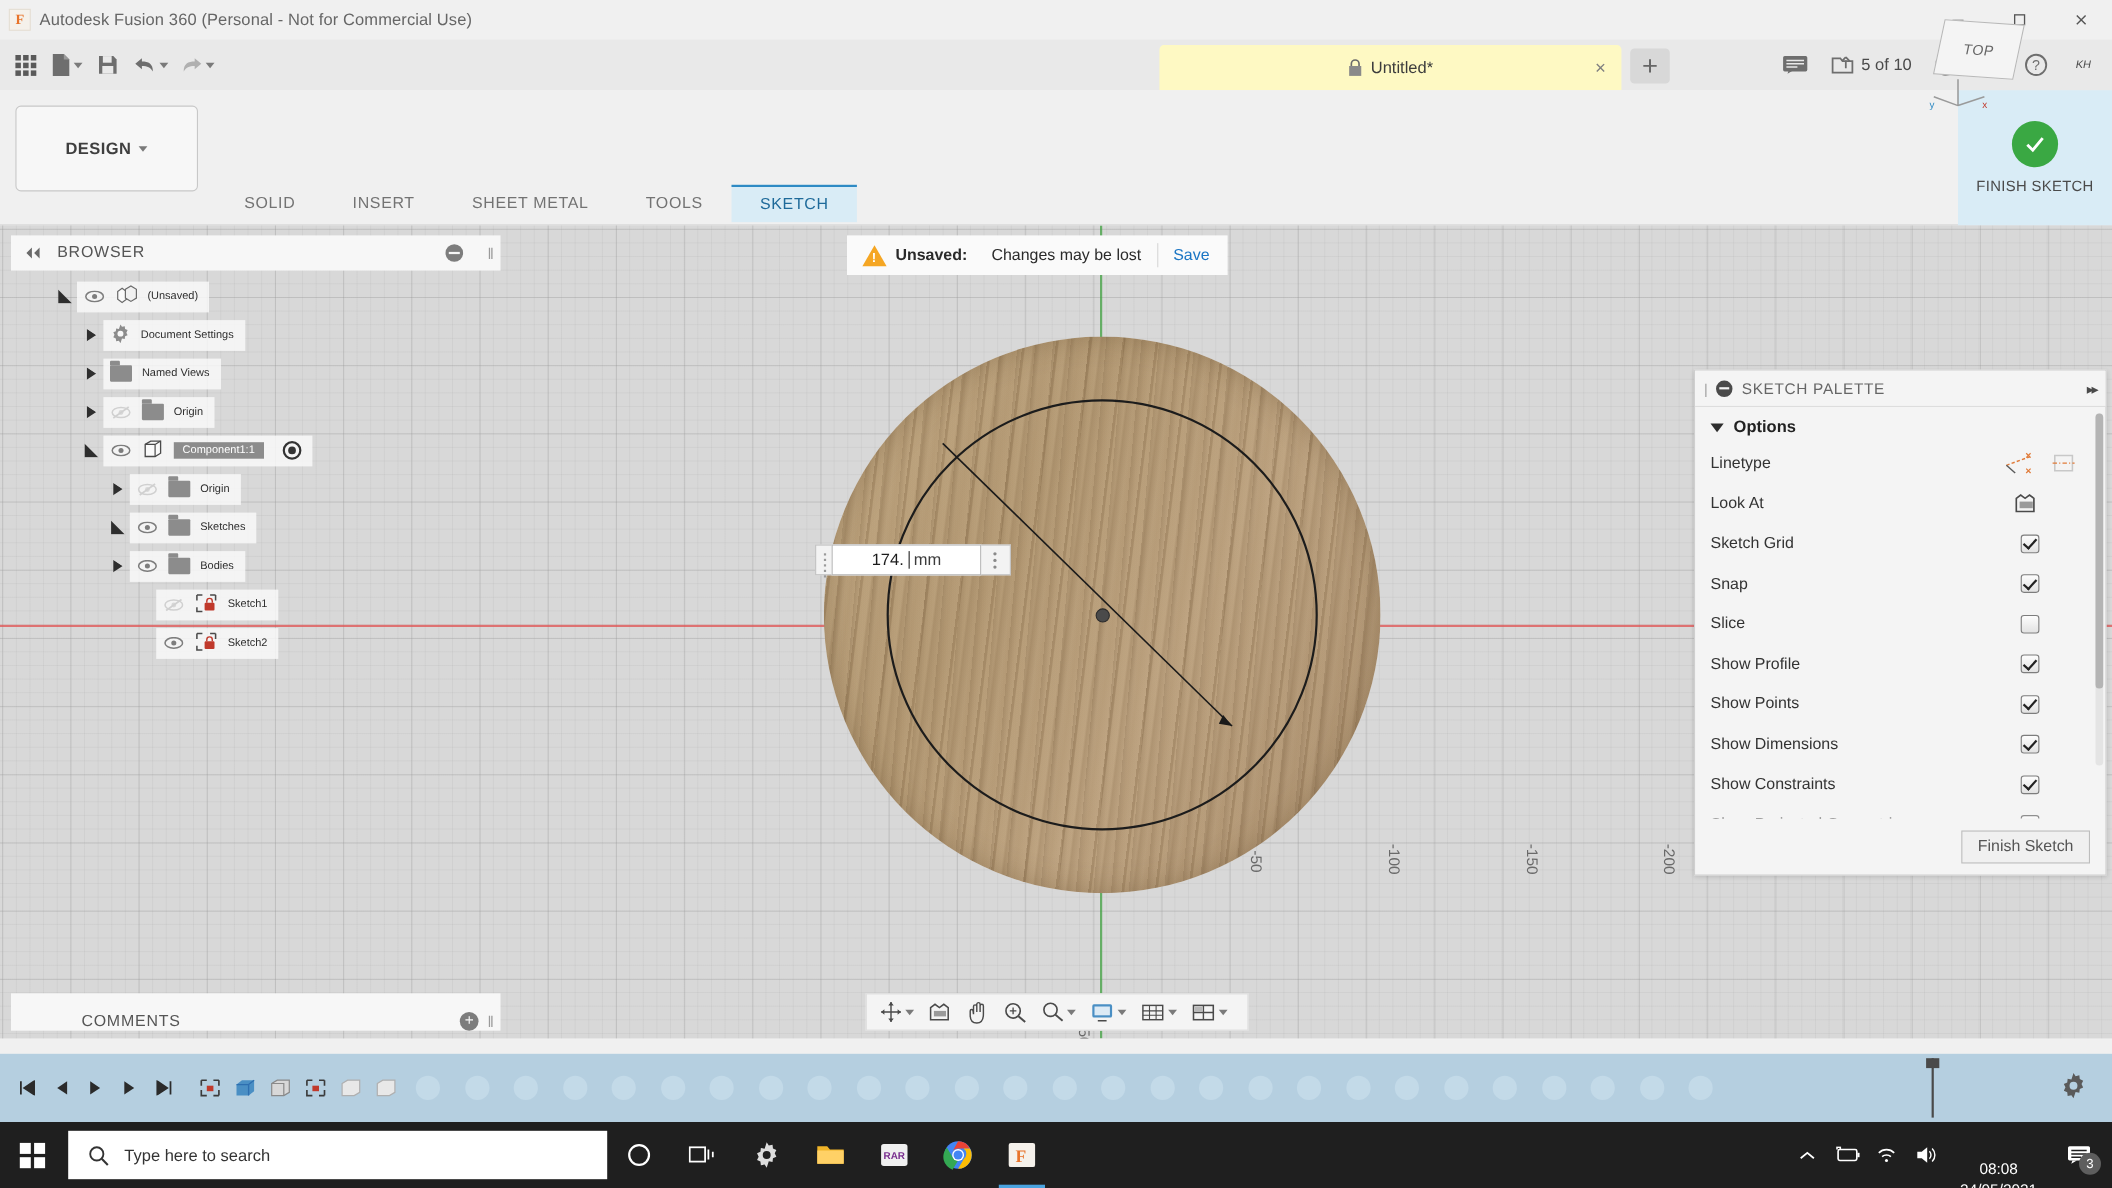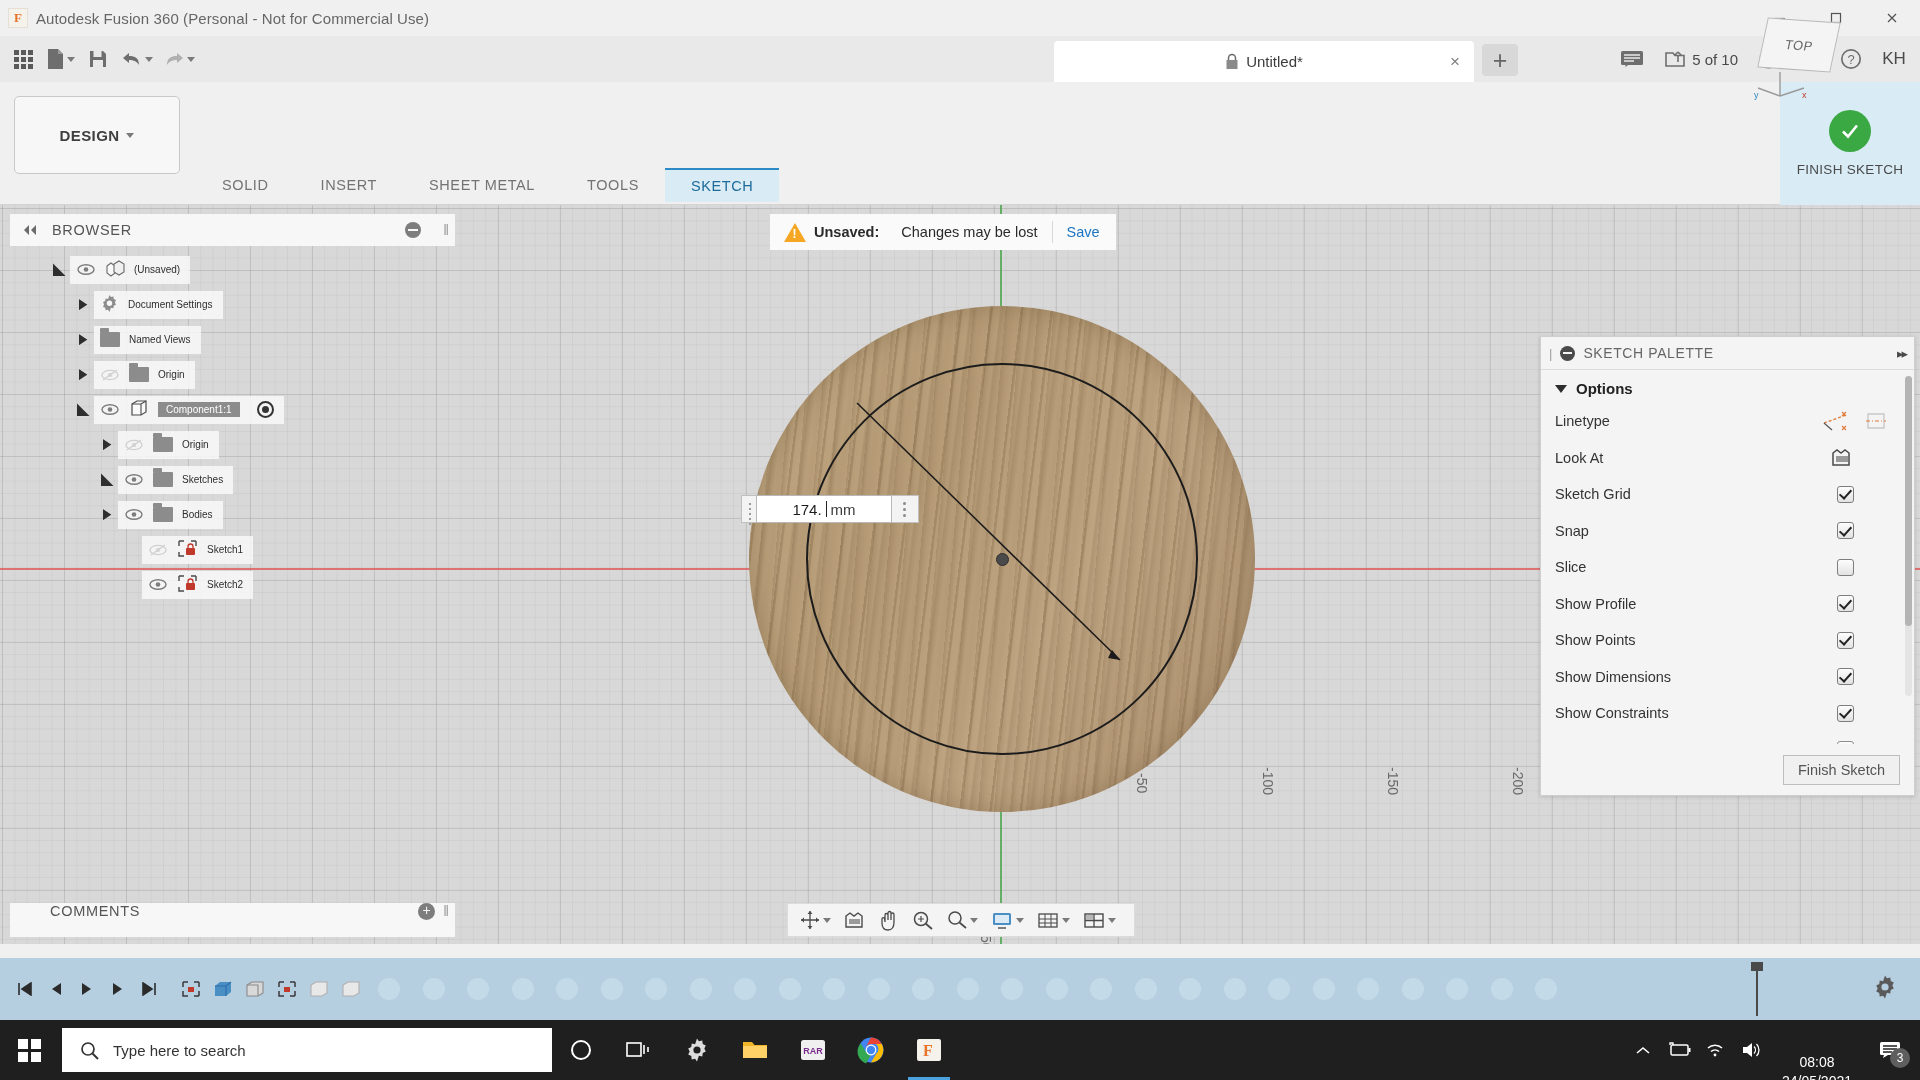--- a/index.html
+++ b/index.html
@@ -43,21 +43,21 @@
     gap: 2px; padding: 0 4px; color: #5a5a5a; cursor: pointer;
   }
   .caret-dn { width: 0; height: 0; border-left: 4px solid transparent; border-right: 4px solid transparent; border-top: 5px solid #7a7a7a; }
 
   
   .grid9 { display: grid; grid-template-columns: repeat(3,5px); grid-template-rows: repeat(3,5px); gap: 2px; }
   .grid9 i { background: #5a5a5a; display: block; }
 
   .doc-tab {
     position: absolute; left: 1054px; top: 5px; width: 420px; height: 41px;
-    background: #ffffff; border-radius: 4px 4px 0 0;
+    background: #fef9c3; border-radius: 4px 4px 0 0;
     display: flex; align-items: center; justify-content: center;
     gap: 7px;
   }
   .doc-tab-label { font-size: 15px; color: #3c3c3c; }
   .tab-close {
     position: absolute; right: 10px; top: 12px; width: 18px; height: 18px;
     color: #808080; font-size: 17px; line-height: 17px; text-align: center; cursor: pointer;
   }
   .tab-plus {
     position: absolute; left: 1482px; top: 8px; width: 36px; height: 32px;
@@ -68,21 +68,21 @@
   .qat-right {
     position: absolute; right: 6px; top: 0; height: 46px; display: flex; align-items: center; gap: 4px;
   }
   .qr-item {
     height: 38px; display: flex; align-items: center; justify-content: center; gap: 6px;
     padding: 0 8px; color: #5e5e5e; cursor: pointer;
   }
   .qr-count { font-size: 15px; color: #4a4a4a; }
   .avatar-kh {
     width: 40px; height: 38px; display: flex; align-items: center; justify-content: center;
-    font-size: 17px; color: #4a4a4a; cursor: pointer;
+    font-size: 10px; color: #4a4a4a; cursor: pointer; font-style: italic;
   }
 
   
   .ribbon {
     position: absolute; top: 82px; left: 0; width: 1920px; height: 123px;
     background: #f0f0f0; border-bottom: 1px solid #d4d4d4;
   }
   .design-box {
     position: absolute; left: 14px; top: 14px; width: 166px; height: 78px;
     border: 1px solid #c8c8c8; border-radius: 5px; background: #f7f7f7;
@@ -217,21 +217,21 @@
     width: 17px; height: 17px; border-radius: 50%; border: 2px solid #333;
     display: flex; align-items: center; justify-content: center; margin-left: 8px; cursor: pointer; flex: none;
   }
   .radio-dot i { width: 7px; height: 7px; border-radius: 50%; background: #333; display: block; }
   .folder { width: 20px; height: 15px; background: #8c8c8c; border-radius: 1px; position: relative; flex: none; }
   .folder::before { content:""; position:absolute; left:0; top:-4px; width:9px; height:4px; background:#8c8c8c; border-radius:1px 1px 0 0; }
 
   
   .comments {
     position: absolute; left: 10px; top: 903px; width: 445px; height: 34px;
-    background: #f7f7f7; display: flex; align-items: flex-start; padding-left: 40px;
+    background: #f7f7f7; display: flex; align-items: flex-end; padding-left: 64px;
   }
   .comments .lab { font-size: 14.5px; color: #555; letter-spacing: .7px; }
   .comments .plus { margin-left: auto; margin-right: 8px; width: 17px; height: 17px; border-radius: 50%; background: #7d7d7d; color: #f7f7f7; font-size: 14px; line-height: 15px; text-align: center; cursor: pointer; }
   .comments .grip { margin-right: 6px; color: #9a9a9a; font-size: 14px; cursor: col-resize; }
 
   
   .unsaved {
     position: absolute; left: 770px; top: 214px; height: 36px;
     background: #fafafa; display: flex; align-items: center; gap: 0; padding: 0 6px;
   }

